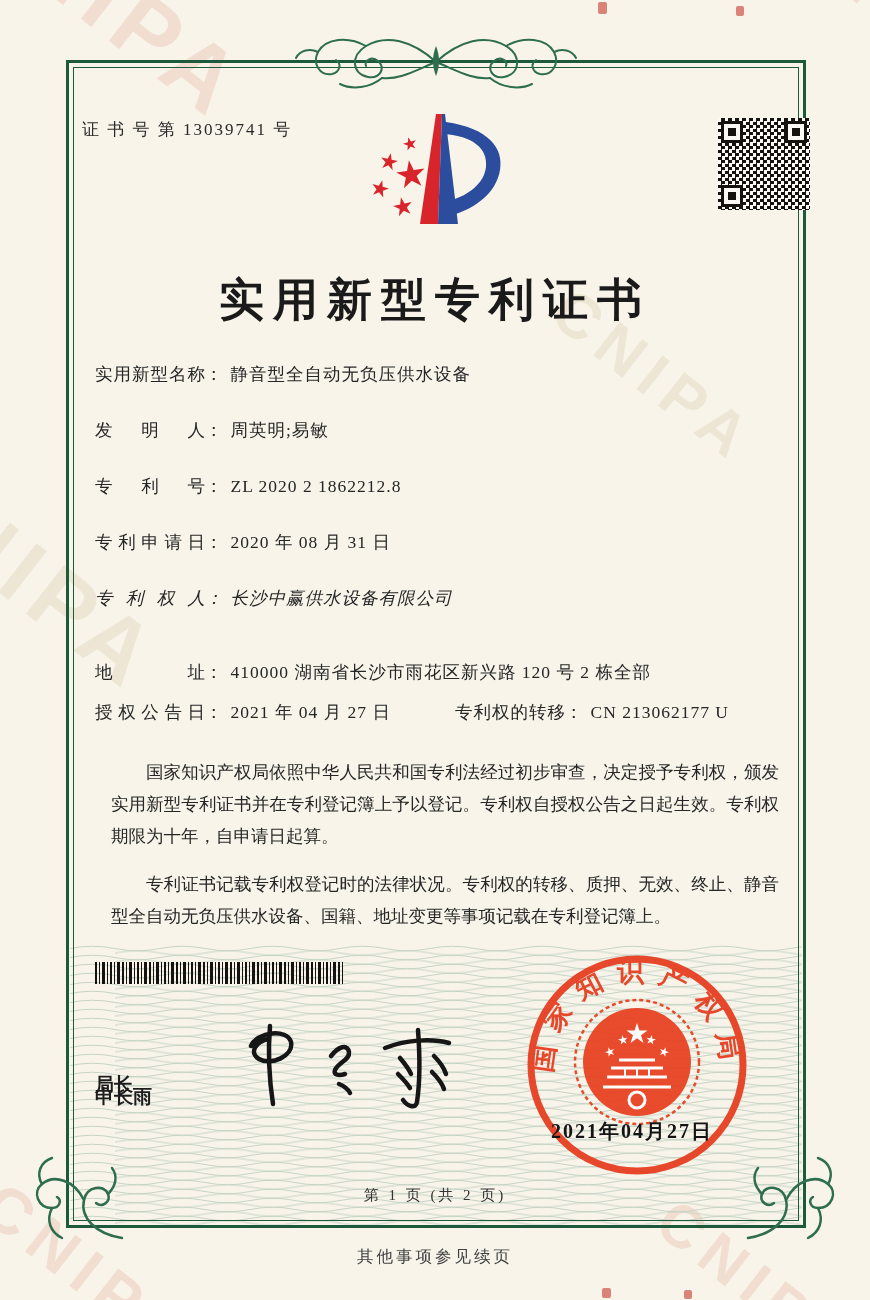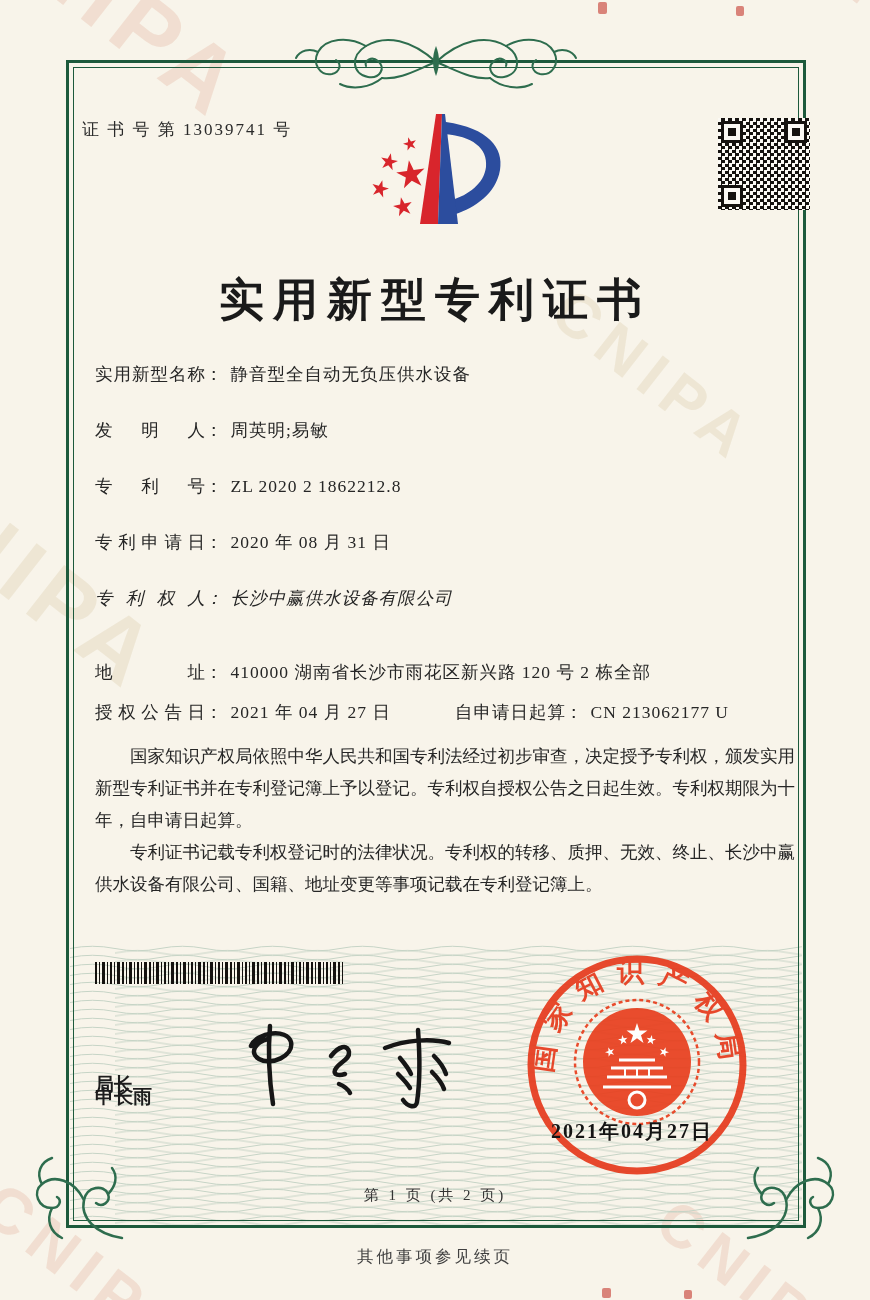--- a/index.html
+++ b/index.html
@@ -47,21 +47,21 @@
   .frow{position:absolute;left:0;white-space:nowrap;}
   .flabel{display:inline-block;width:110px;text-align:justify;text-align-last:justify;vertical-align:bottom;}
   .fcolon{display:inline-block;}
   .fvalue{margin-left:8px;letter-spacing:1px;}
   .grant2{position:absolute;left:360px;top:0;white-space:nowrap;}
   
   .body-text{
     position:absolute;left:95px;top:740px;width:700px;
     font-size:17.5px;line-height:32px;text-align:justify;color:#262626;
   }
-  .body-text p{margin:0;text-indent:2em;}
+  .body-text p{margin:16px;text-indent:2em;}
   
   .barcode{position:absolute;left:95px;top:962px;}
   .officer-title{position:absolute;left:95px;top:1044px;font-size:19px;font-weight:600;
     font-family:"Liberation Sans","DejaVu Sans",sans-serif;color:#1c1c1c;margin-top:28px;}
   .officer-name{position:absolute;left:95px;top:1084px;font-size:19px;font-weight:600;
     font-family:"Liberation Sans","DejaVu Sans",sans-serif;color:#1c1c1c;}
   .signature{position:absolute;left:235px;top:1012px;}
   .seal{position:absolute;left:518px;top:950px;}
   .seal-date{
     position:absolute;left:551px;top:1118px;font-size:20px;letter-spacing:2px;
@@ -171,28 +171,28 @@
     </div>
     <div class="frow" style="top:586px;font-style:italic;">
       <span class="flabel">专利权人</span><span class="fcolon">：</span><span class="fvalue">长沙中赢供水设备有限公司</span>
     </div>
     <div class="frow" style="top:660px;">
       <span class="flabel">地址</span><span class="fcolon">：</span><span class="fvalue">410000 湖南省长沙市雨花区新兴路 120 号 2 栋全部</span>
     </div>
     <div class="frow" style="top:700px;width:700px;">
       <span class="flabel">授权公告日</span><span class="fcolon">：</span><span class="fvalue">2021 年 04 月 27 日</span>
       <span class="grant2">
-        <span class="flabel">自申请日起算</span><span class="fcolon">：</span><span class="fvalue">CN 213062177 U</span>
+        <span class="flabel">专利权的转移</span><span class="fcolon">：</span><span class="fvalue">CN 213062177 U</span>
       </span>
     </div>
   </div>
 
   <div class="body-text">
     <p>国家知识产权局依照中华人民共和国专利法经过初步审查，决定授予专利权，颁发实用新型专利证书并在专利登记簿上予以登记。专利权自授权公告之日起生效。专利权期限为十年，自申请日起算。</p>
-    <p>专利证书记载专利权登记时的法律状况。专利权的转移、质押、无效、终止、长沙中赢供水设备有限公司、国籍、地址变更等事项记载在专利登记簿上。</p>
+    <p>专利证书记载专利权登记时的法律状况。专利权的转移、质押、无效、终止、静音型全自动无负压供水设备、国籍、地址变更等事项记载在专利登记簿上。</p>
   </div>
 
   <svg class="barcode" width="248" height="22">
     <defs>
       <pattern id="bc" width="27" height="22" patternUnits="userSpaceOnUse">
         <g fill="#15120f">
           <rect x="0" width="2" height="22"></rect>
             <rect x="4" width="1" height="22"></rect>
           <rect x="7" width="3" height="22"></rect>
             <rect x="12" width="1" height="22"></rect>

